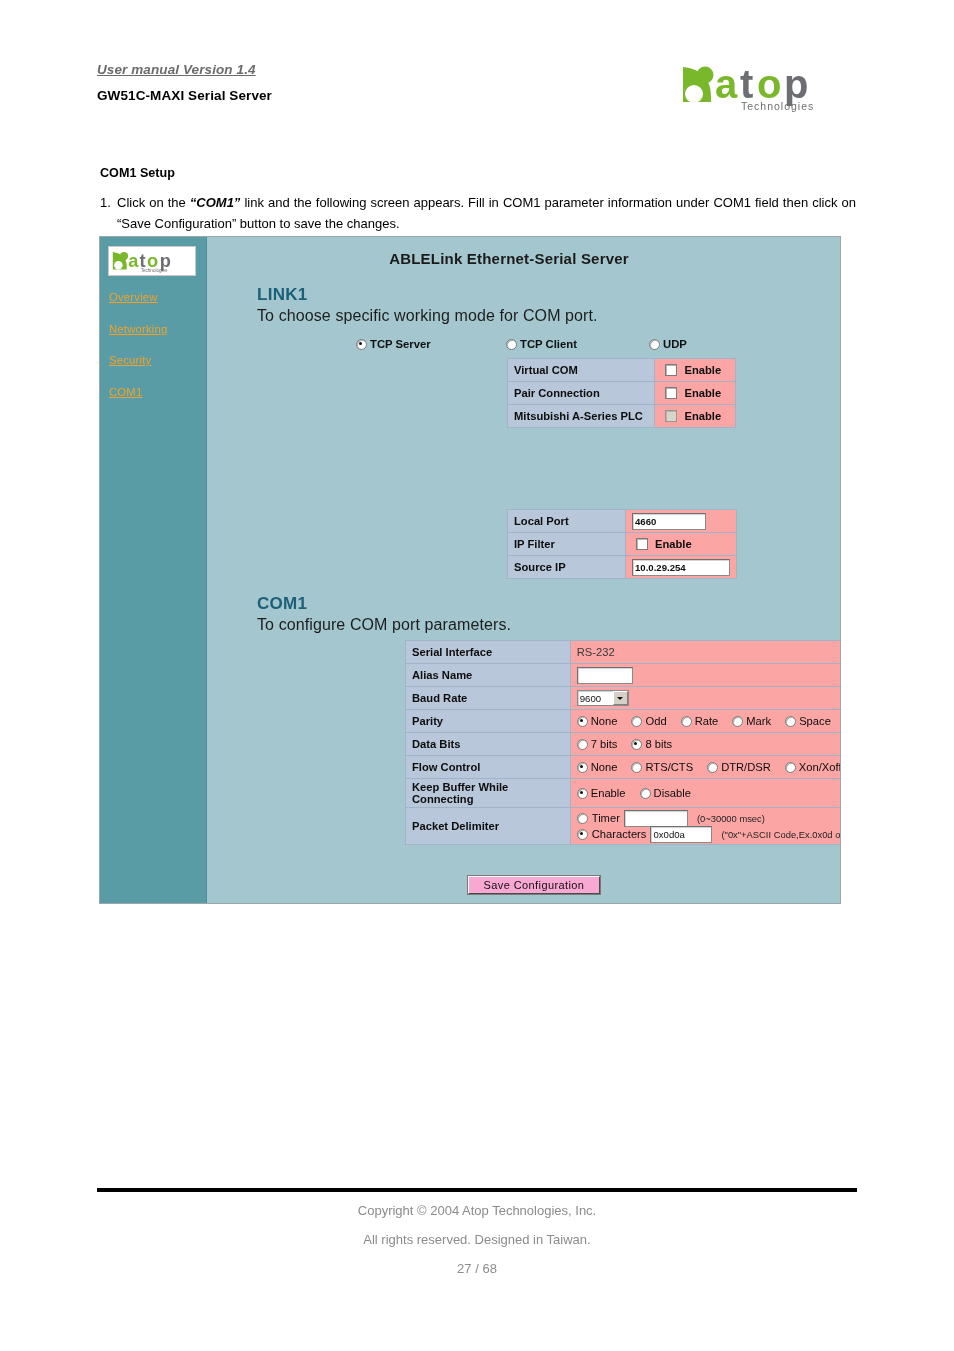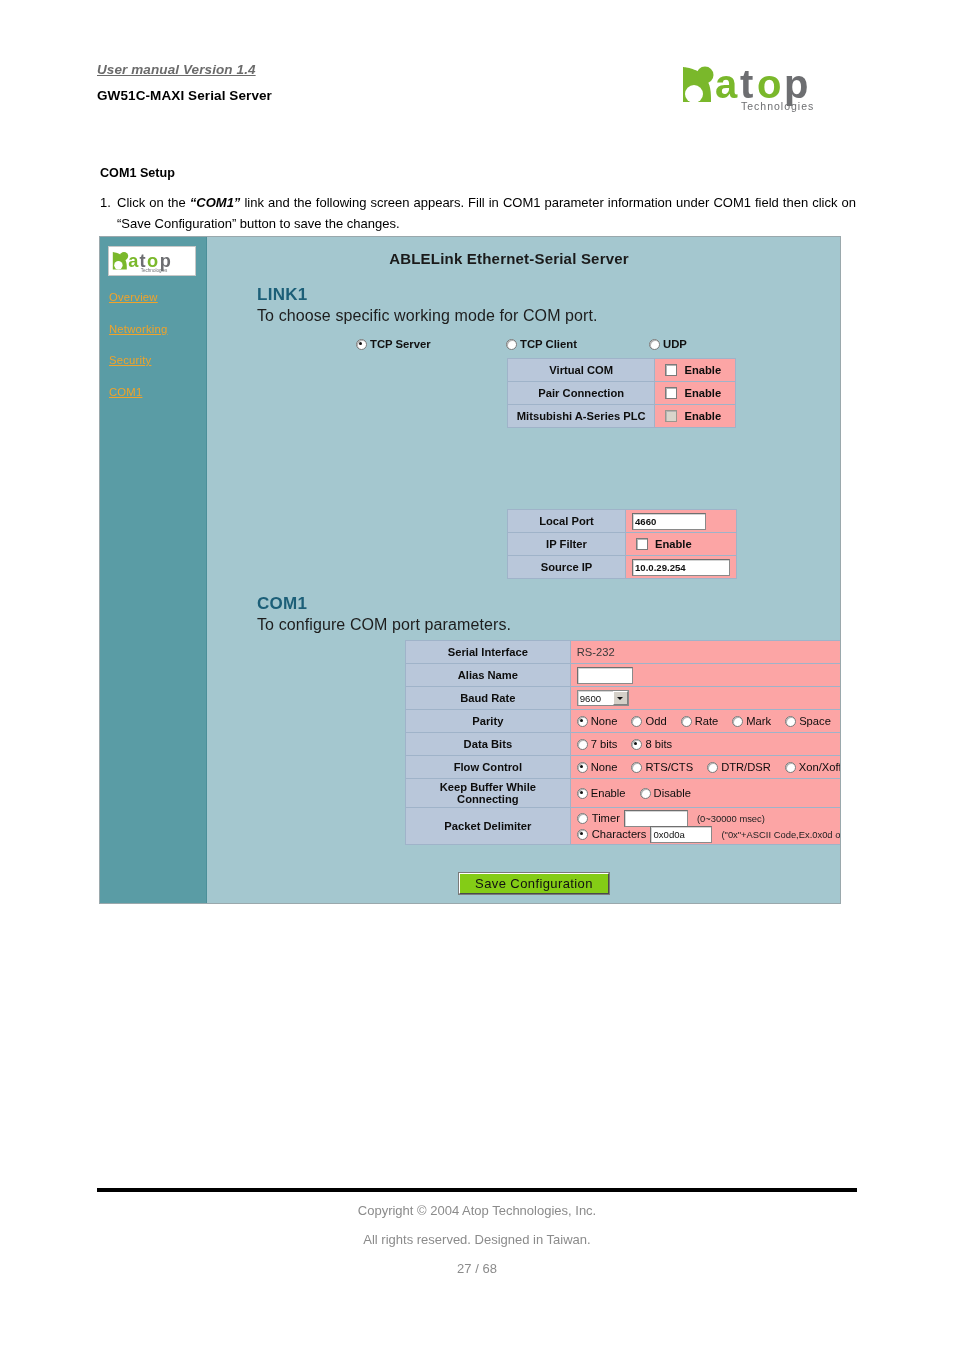--- a/index.html
+++ b/index.html
@@ -108,21 +108,21 @@
 
   
   table.grid{
     border-collapse:separate;border-spacing:1px;
     background:#9fb3c9;font-size:11.2px;
   }
   table.grid td{
     background:#b9c7da;padding:2px 6px;height:18px;color:#0d0d0d;
     vertical-align:middle;
   }
-  table.grid td.lbl{font-weight:bold;text-align:center;}
+  table.grid td.lbl{font-weight:bold;}
   table.grid td.val{background:#fca5a5;}
 
   #tbl-mode{position:absolute;left:279px;top:121px;width:229px;}
   #tbl-mode td.lbl{width:148px;}
   #tbl-mode td.val{width:69px;font-weight:bold;}
   #tbl-mode td.val .cell{display:flex;align-items:center;gap:7px;padding-left:4px;}
 
   #tbl-net{position:absolute;left:279px;top:272px;width:230px;}
   #tbl-net td.lbl{width:148px;}
   #tbl-net td.val{width:70px;font-weight:bold;}
@@ -166,24 +166,24 @@
     display:block;width:0;height:0;border-left:3px solid transparent;
     border-right:3px solid transparent;border-top:3.5px solid #111;
   }
 
   .pd-line{display:flex;align-items:center;gap:4px;height:16px;}
   .pd-line .hint{font-size:9.4px;color:#222;margin-left:5px;white-space:nowrap;}
   .pd-line .lb{font-size:11.2px;}
 
   .savebar{position:absolute;left:0;right:0;bottom:9px;text-align:center;}
   .savebtn{
-    display:inline-block;background:#84cc16;color:#111;
+    display:inline-block;background:#f9a8d4;color:#111;
     border:1px solid #fff;border-right-color:#4a4a4a;border-bottom-color:#4a4a4a;
     outline:1px solid #7a7a7a;
-    font-size:13px;padding:2px 15px;letter-spacing:.4px;cursor:pointer;
+    font-size:11px;padding:2px 15px;letter-spacing:.4px;cursor:pointer;
     font-family:"Liberation Sans", sans-serif;
   }
 
   
   .foot-rule{
     position:absolute;left:97px;top:1188px;width:760px;height:0;
     border-top:3px solid #000;border-bottom:1px solid #000;
   }
   .foot{
     position:absolute;left:97px;top:1196px;width:760px;text-align:center;

